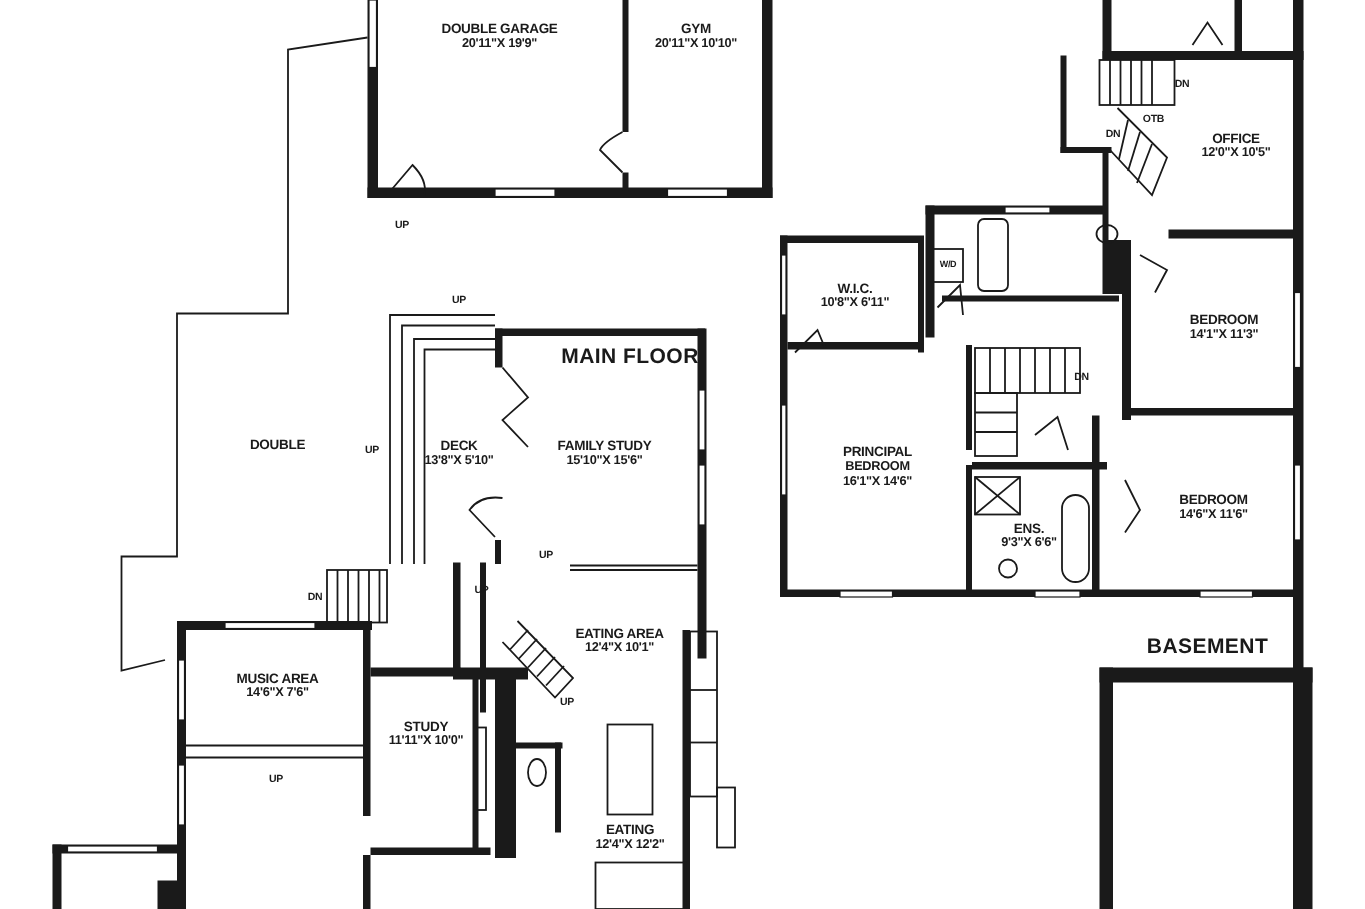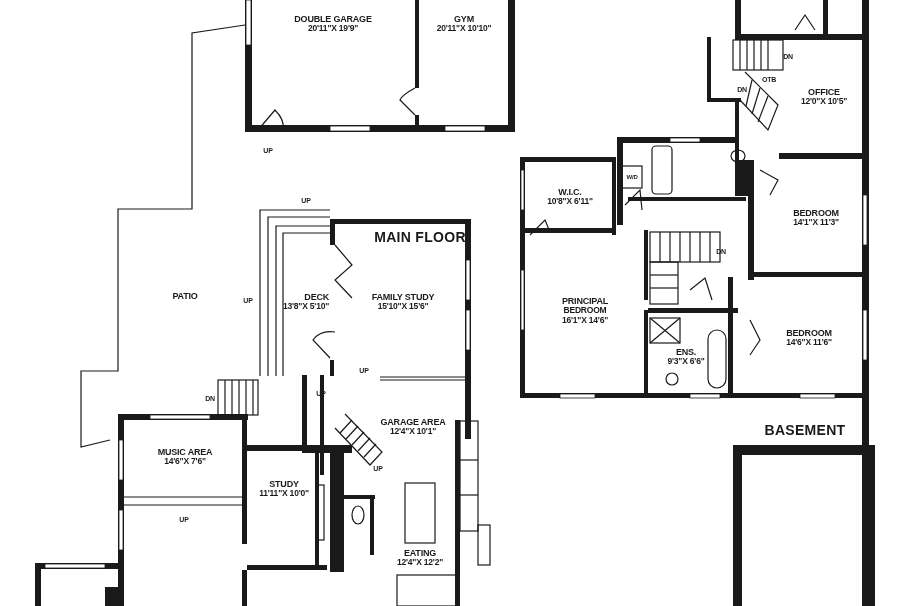--- a/index.html
+++ b/index.html
@@ -219,32 +219,32 @@
 <div class="lbl room" style="left:585px;top:296px;">
   <span>PRINCIPAL</span>
   <span class="dim">BEDROOM</span>
   <span class="dim">16'1"X 14'6"</span>
 </div>
 <div class="lbl room" style="left:686px;top:347px;">
   <span>ENS.</span>
   <span class="dim">9'3"X 6'6"</span>
 </div>
 <div class="lbl room" style="left:185px;top:291px;">
-  <span>PATIO</span>
-</div>
-<div class="lbl room" style="left:306px;top:292px;text-align:right;">
+  <span>DOUBLE</span>
+</div>
+<div class="lbl room" style="left:306px;top:292px;">
   <span>DECK</span>
   <span class="dim">13'8"X 5'10"</span>
 </div>
 <div class="lbl room" style="left:403px;top:292px;">
   <span>FAMILY STUDY</span>
   <span class="dim">15'10"X 15'6"</span>
 </div>
 <div class="lbl room" style="left:413px;top:417px;">
-  <span>GARAGE AREA</span>
+  <span>EATING AREA</span>
   <span class="dim">12'4"X 10'1"</span>
 </div>
 <div class="lbl room" style="left:420px;top:548px;">
   <span>EATING</span>
   <span class="dim">12'4"X 12'2"</span>
 </div>
 <div class="lbl room" style="left:185px;top:447px;">
   <span>MUSIC AREA</span>
   <span class="dim">14'6"X 7'6"</span>
 </div>

